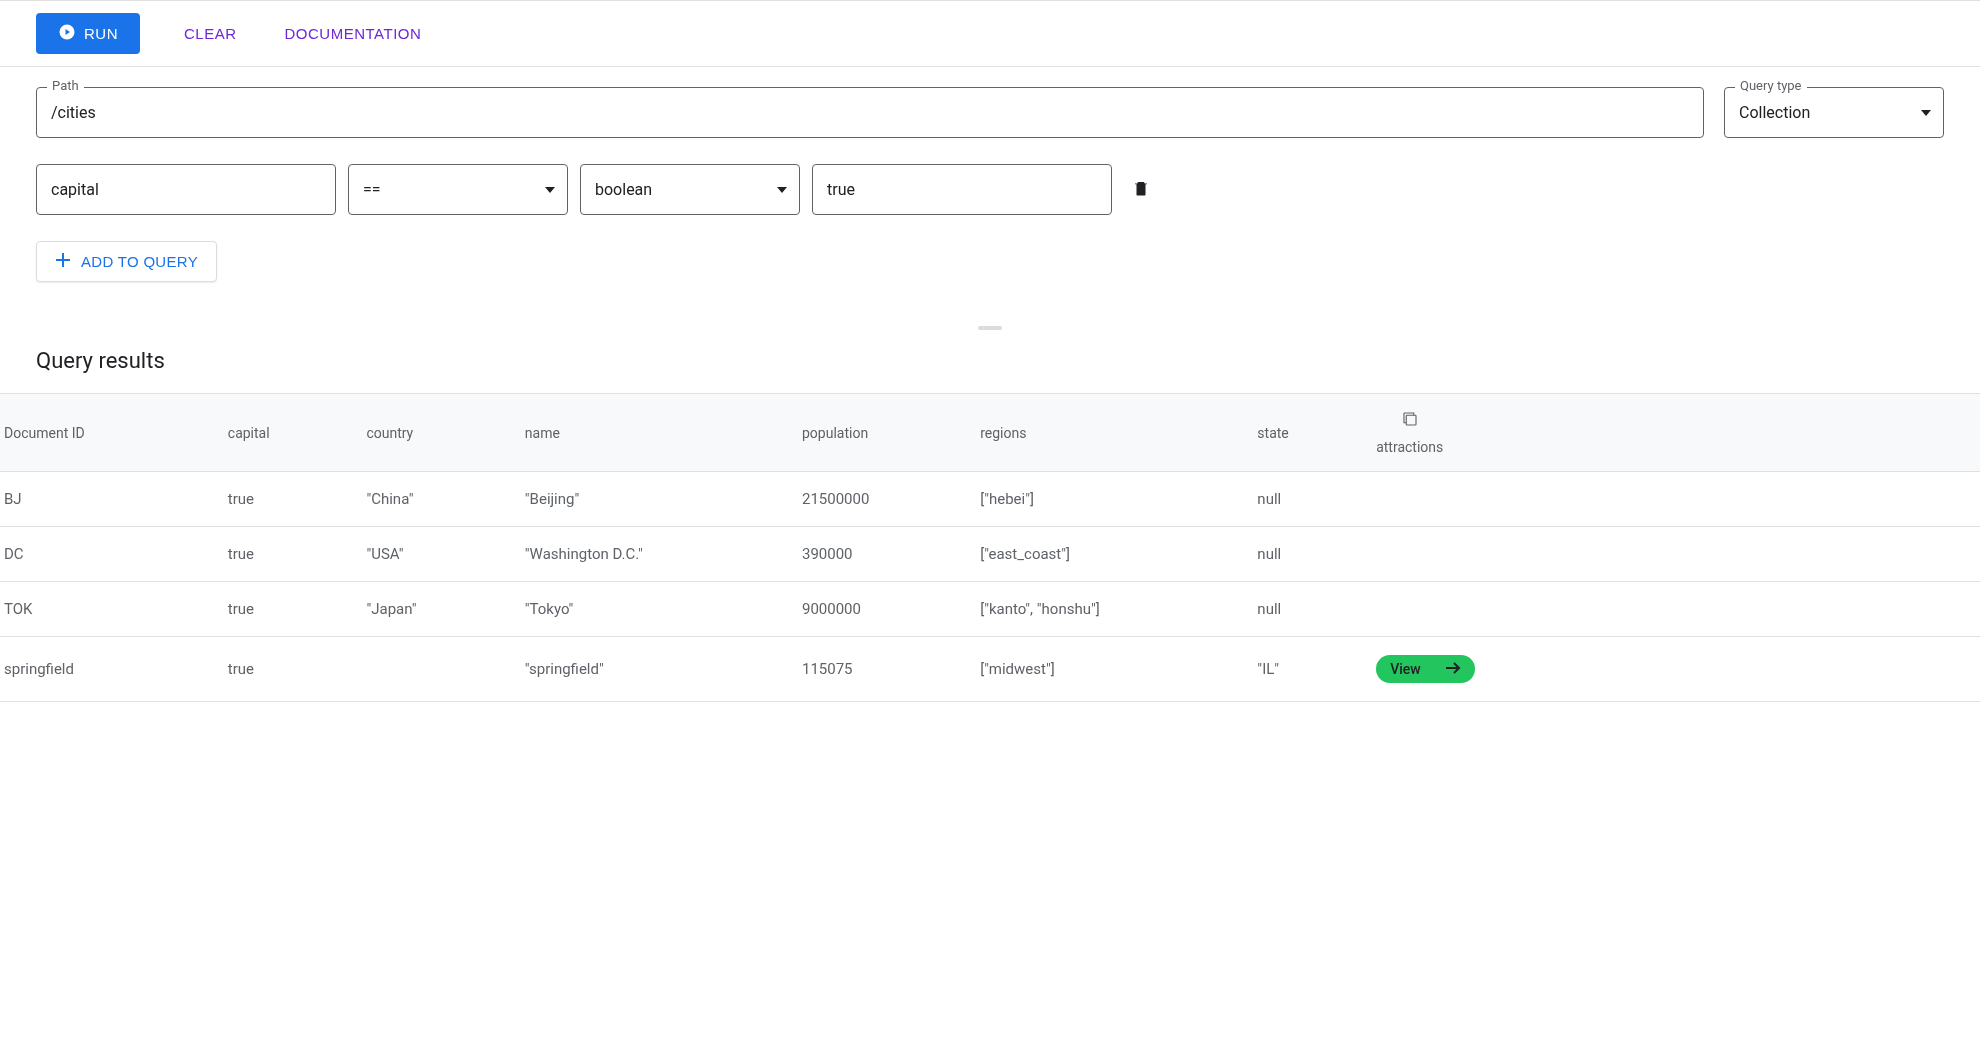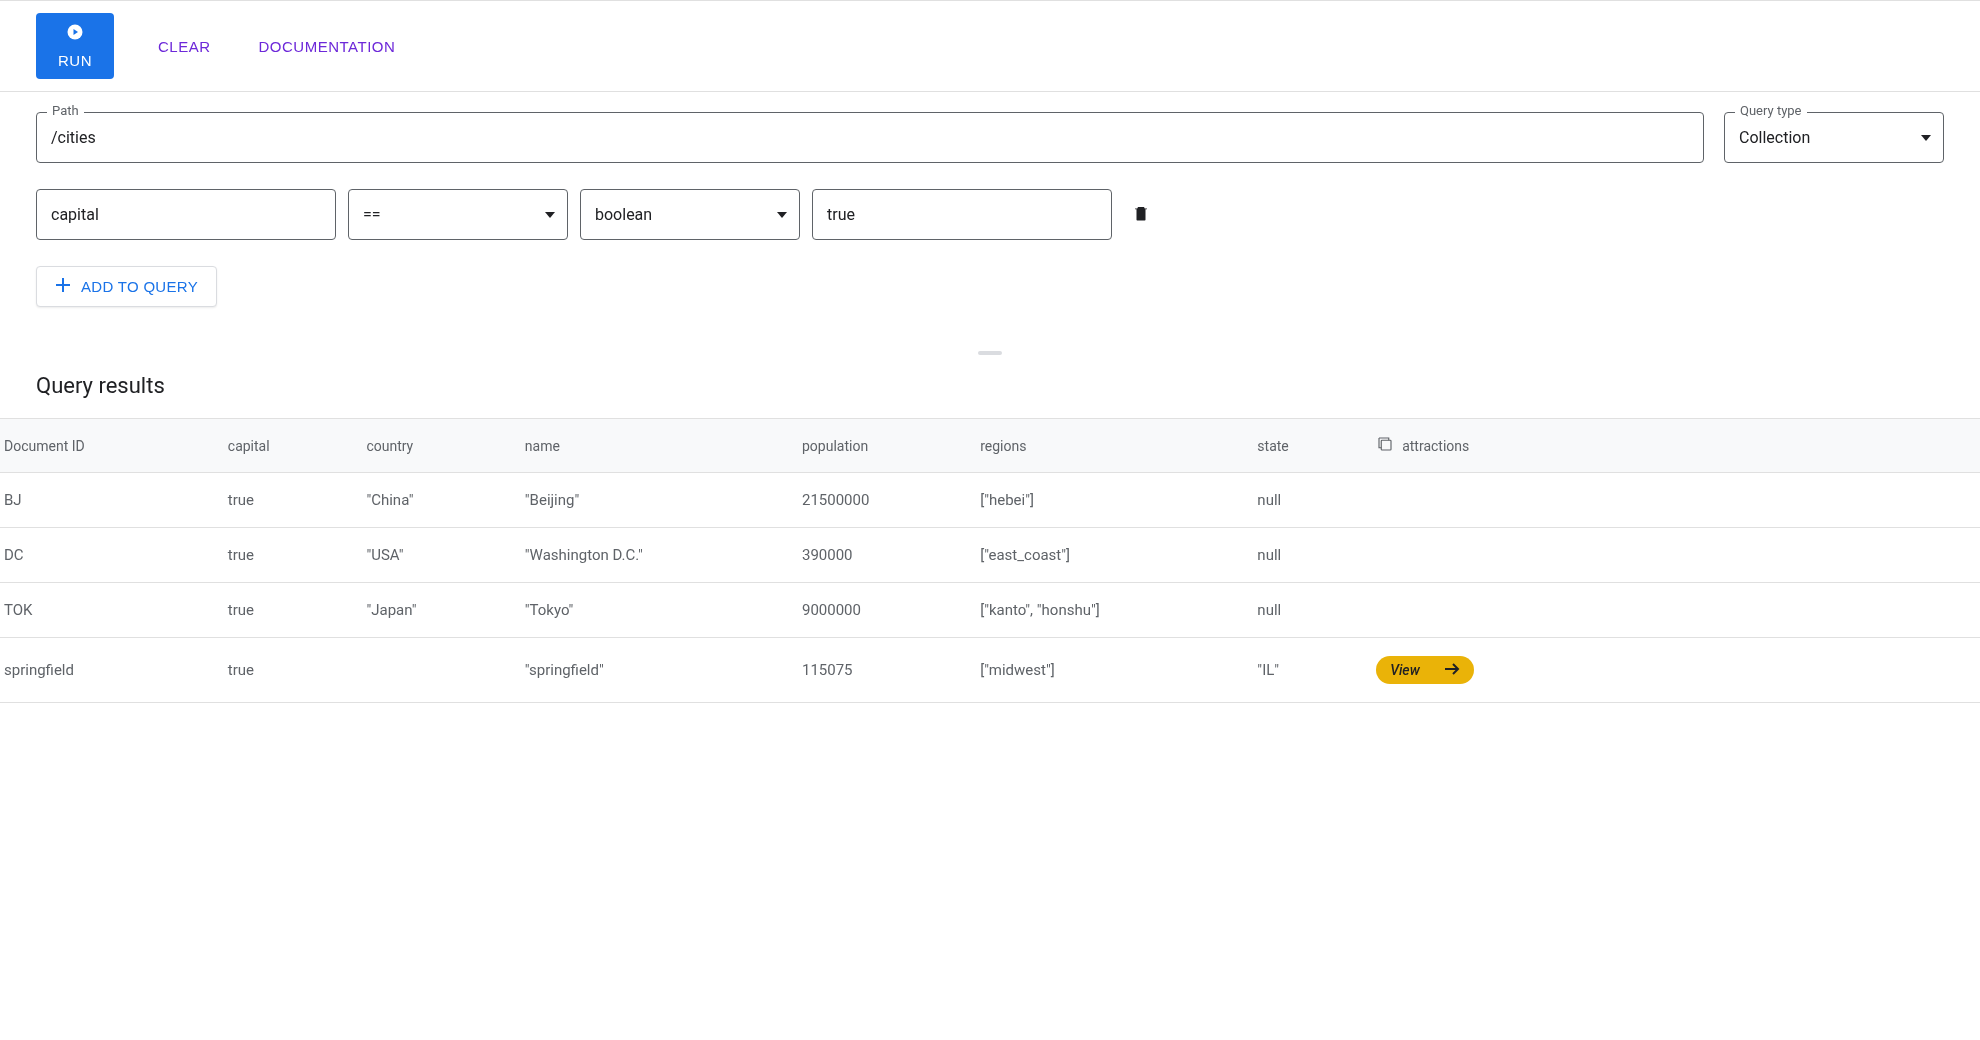--- a/index.html
+++ b/index.html
@@ -23,21 +23,20 @@
   gap: 8px;
   background: #1a73e8;
   color: #fff;
   border: none;
   border-radius: 4px;
   padding: 10px 22px;
   font-size: 15px;
   font-weight: 500;
   letter-spacing: 0.5px;
   cursor: pointer;
-  flex-direction: column;
 }
 .run-btn svg { width: 18px; height: 18px; fill: #fff; }
 .text-btn {
   background: none;
   border: none;
   font-size: 15px;
   font-weight: 500;
   letter-spacing: 0.5px;
   color: #6d28d9;
   cursor: pointer;
@@ -155,34 +154,34 @@
 tbody tr { border-bottom: 1px solid #e0e0e0; }
 td {
   padding: 18px 10px;
   color: #5f6368;
   font-size: 15px;
 }
 .attractions-header {
   display: inline-flex;
   align-items: center;
   gap: 8px;
+  flex-direction: column;
 }
 .attractions-header svg { width: 18px; height: 18px; fill: none; stroke: #5f6368; stroke-width: 1.5; }
 .view-chip {
   display: inline-flex;
   align-items: center;
   gap: 24px;
-  background: #eab308;
+  background: #22c55e;
   border-radius: 16px;
   padding: 6px 14px;
   color: #202124;
   font-size: 14px;
   font-weight: 500;
   cursor: pointer;
-  font-style: italic;
 }
 .view-chip svg { width: 16px; height: 12px; fill: none; stroke: #202124; stroke-width: 2; }
 .col-w0 { width: 11%; }
 .col-w1 { width: 7%; }
 .col-w2 { width: 8%; }
 .col-w3 { width: 14%; }
 .col-w4 { width: 9%; }
 .col-w5 { width: 14%; }
 .col-w6 { width: 6%; }
 .col-w7 { width: 31%; }

